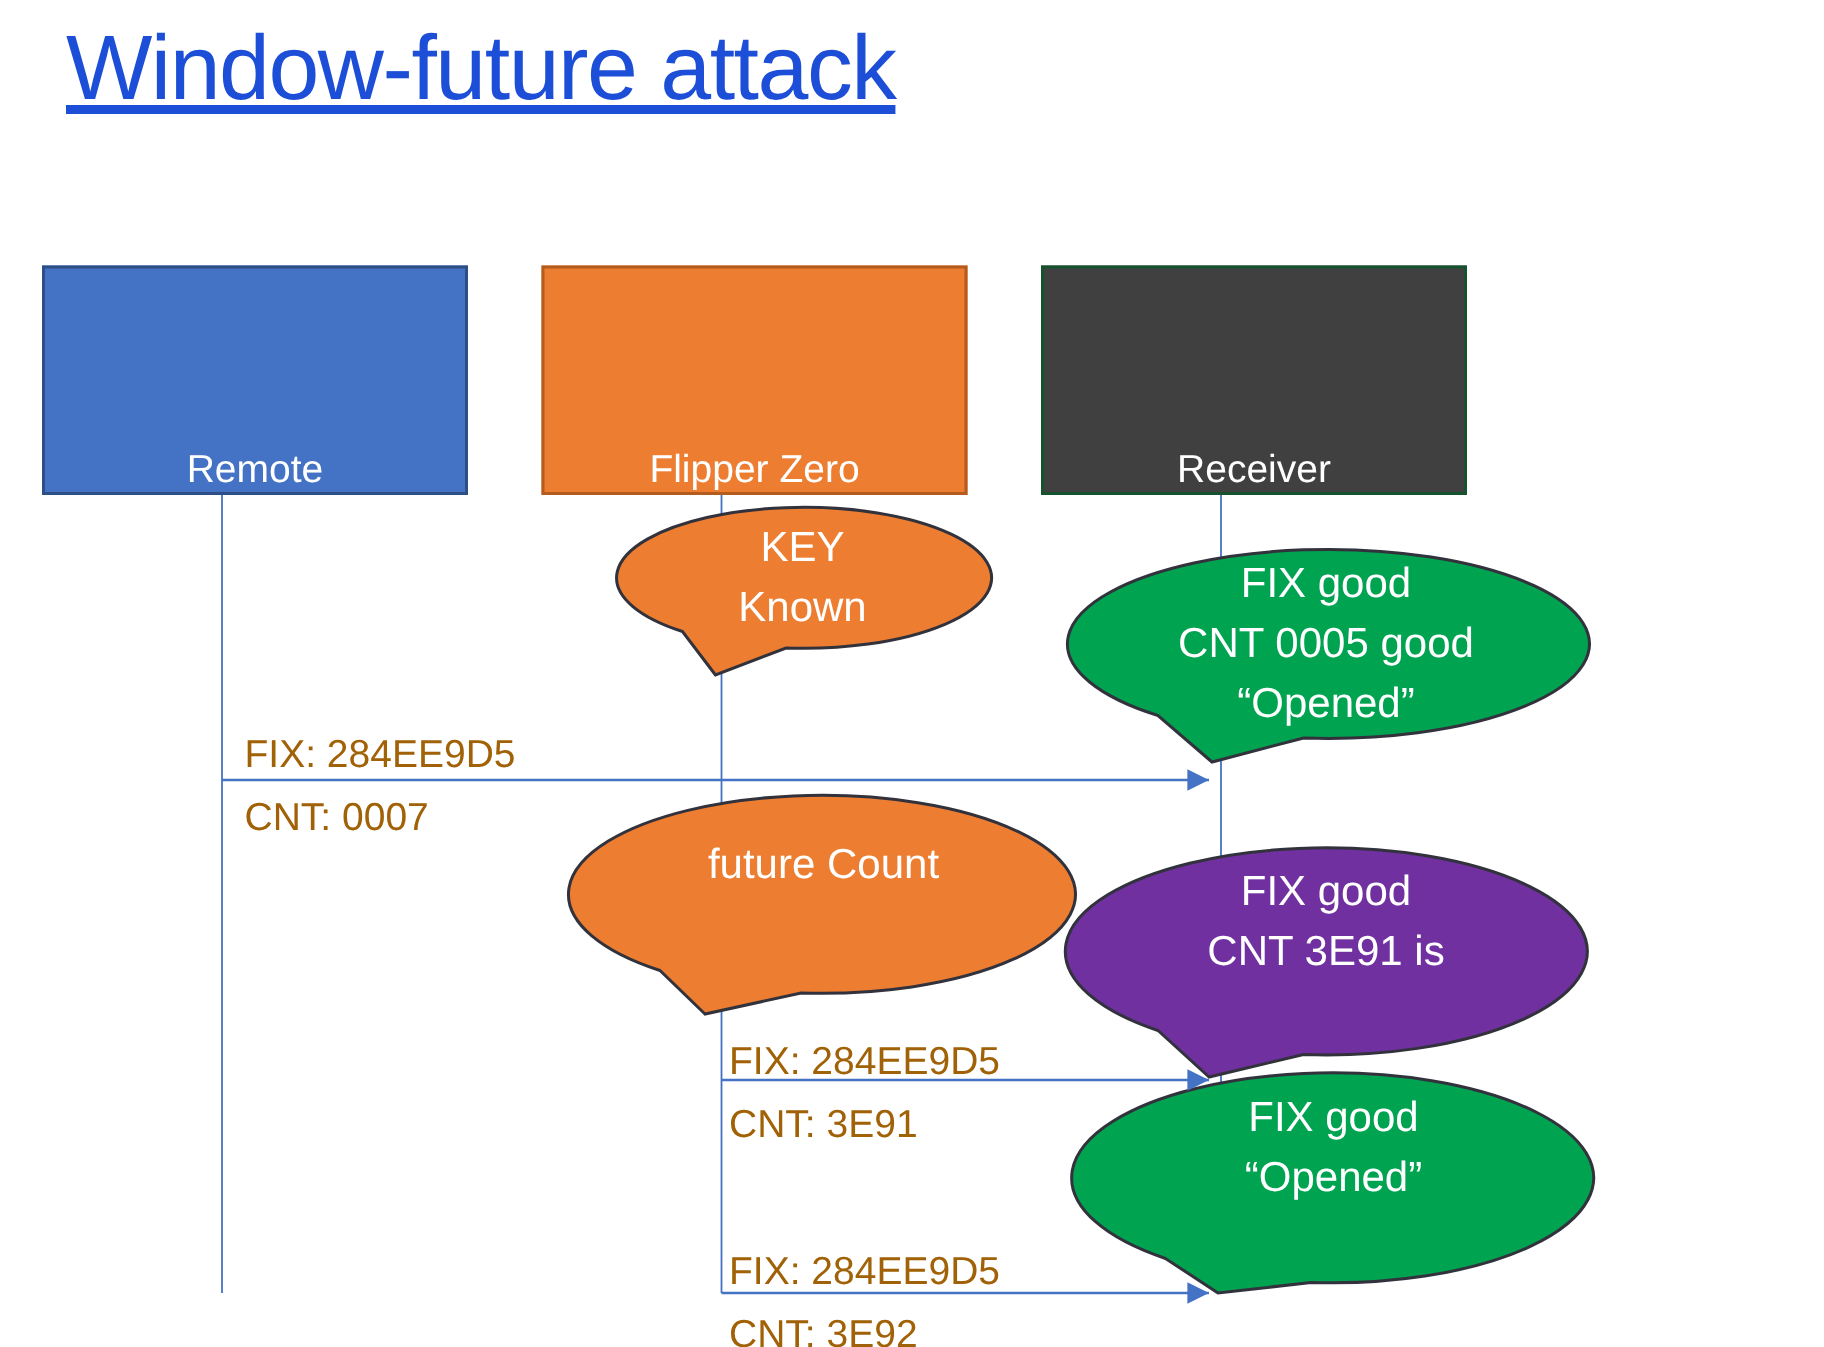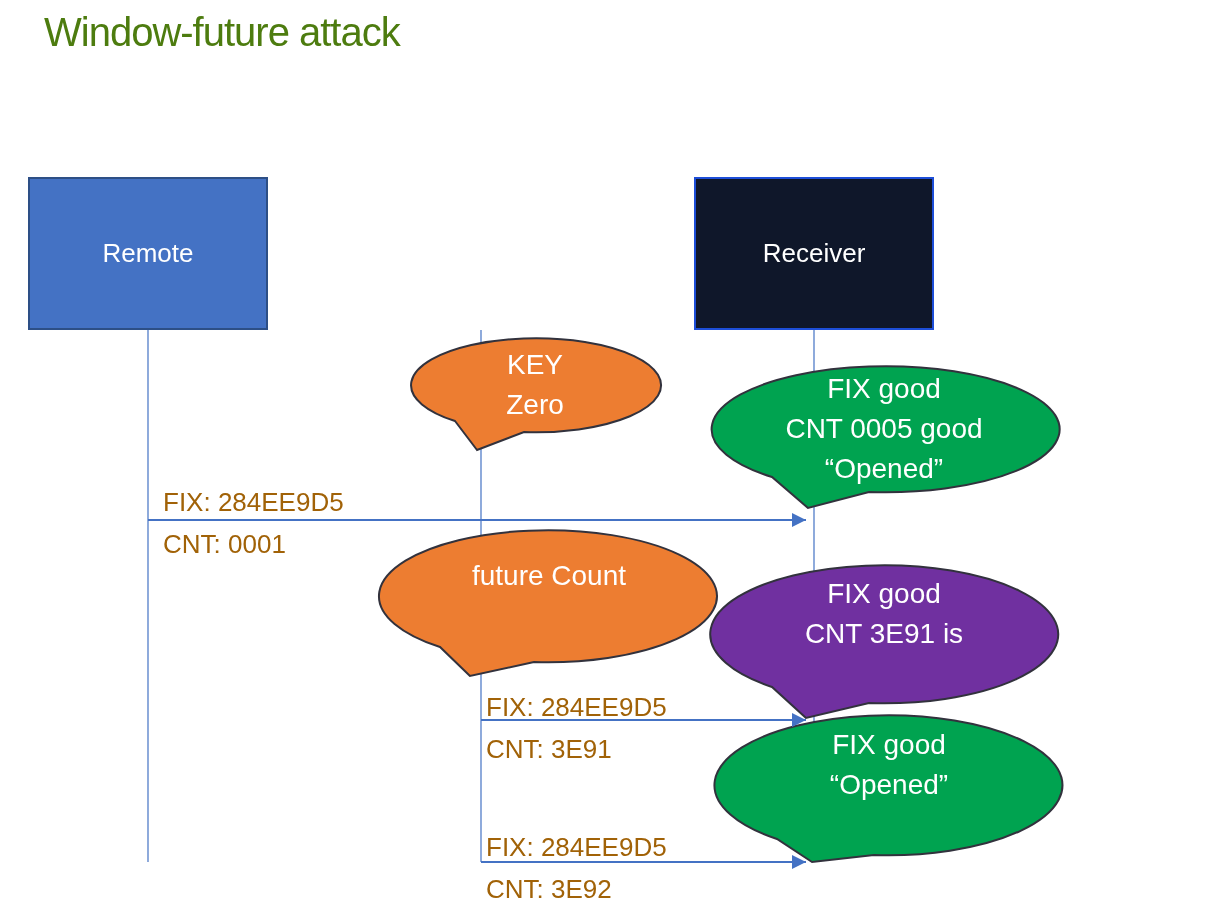--- a/index.html
+++ b/index.html
@@ -9,40 +9,41 @@
     width: 1216px;
     height: 898px;
     background: #ffffff;
     overflow: hidden;
   }
   .layer { position: absolute; left: 0; top: 0; }
   .title {
     position: absolute;
     left: 44px;
     top: 10px;
-    font-size: 40px;
+    font-size: 61px;
     font-weight: 300;
     letter-spacing: -1px;
-    color: #4d7c0f;
+    color: #1d4ed8;
     white-space: nowrap;
+    text-decoration: underline;
   }
   .actor {
     position: absolute;
-    width: 240px;
+    width: 284px;
     height: 153px;
     display: flex;
-    align-items: center;
+    align-items: flex-end;
     justify-content: center;
     color: #ffffff;
     font-size: 26px;
     box-sizing: border-box;
   }
   .actor.blue   { background: #4472C4; border: 2px solid #2d4f86; }
   .actor.orange { background: #ED7D31; border: 2px solid #b35c1e; }
-  .actor.green  { background: #0f172a; border: 2px solid #1d4ed8; }
+  .actor.green  { background: #404040; border: 2px solid #14532d; }
   .callout-text {
     position: absolute;
     color: #ffffff;
     font-size: 28px;
     line-height: 40px;
     text-align: center;
     white-space: nowrap;
   }
   .msg-label {
     position: absolute;
@@ -83,27 +84,30 @@
     <line class="arrow" x1="148" y1="520" x2="806" y2="520" marker-end="url(#arrowhead)"></line>
     <line class="arrow" x1="481" y1="720" x2="806" y2="720" marker-end="url(#arrowhead)"></line>
     <line class="arrow" x1="481" y1="862" x2="806" y2="862" marker-end="url(#arrowhead)"></line>
   </svg>
 
   <div class="title">Window-future attack</div>
 
   <div class="actor blue" style="left:28px;top:177px">
     <span>Remote</span>
   </div>
+  <div class="actor orange" style="left:361px;top:177px">
+    <span>Flipper Zero</span>
+  </div>
   <div class="actor green" style="left:694px;top:177px">
     <span>Receiver</span>
   </div>
 
   <div class="callout-text" style="left:385px;top:345px;width:300px">
     <div>KEY</div>
-    <div>Zero</div>
+    <div>Known</div>
   </div>
 
   <div class="callout-text" style="left:710px;top:369px;width:348px">
     <div>FIX good</div>
     <div>CNT 0005 good</div>
     <div>“Opened”</div>
   </div>
 
   <div class="callout-text" style="left:379px;top:556px;width:340px">
     <div>future Count</div>
@@ -114,21 +118,21 @@
     <div>CNT 3E91 is</div>
   </div>
 
   <div class="callout-text" style="left:715px;top:725px;width:348px">
     <div>FIX good</div>
     <div>“Opened”</div>
   </div>
 
   <div class="msg-label" style="left:163px;top:481px">
     <div>FIX: 284EE9D5</div>
-    <div>CNT: 0001</div>
+    <div>CNT: 0007</div>
   </div>
 
   <div class="msg-label" style="left:486px;top:686px">
     <div>FIX: 284EE9D5</div>
     <div>CNT: 3E91</div>
   </div>
 
   <div class="msg-label" style="left:486px;top:826px">
     <div>FIX: 284EE9D5</div>
     <div>CNT: 3E92</div>

